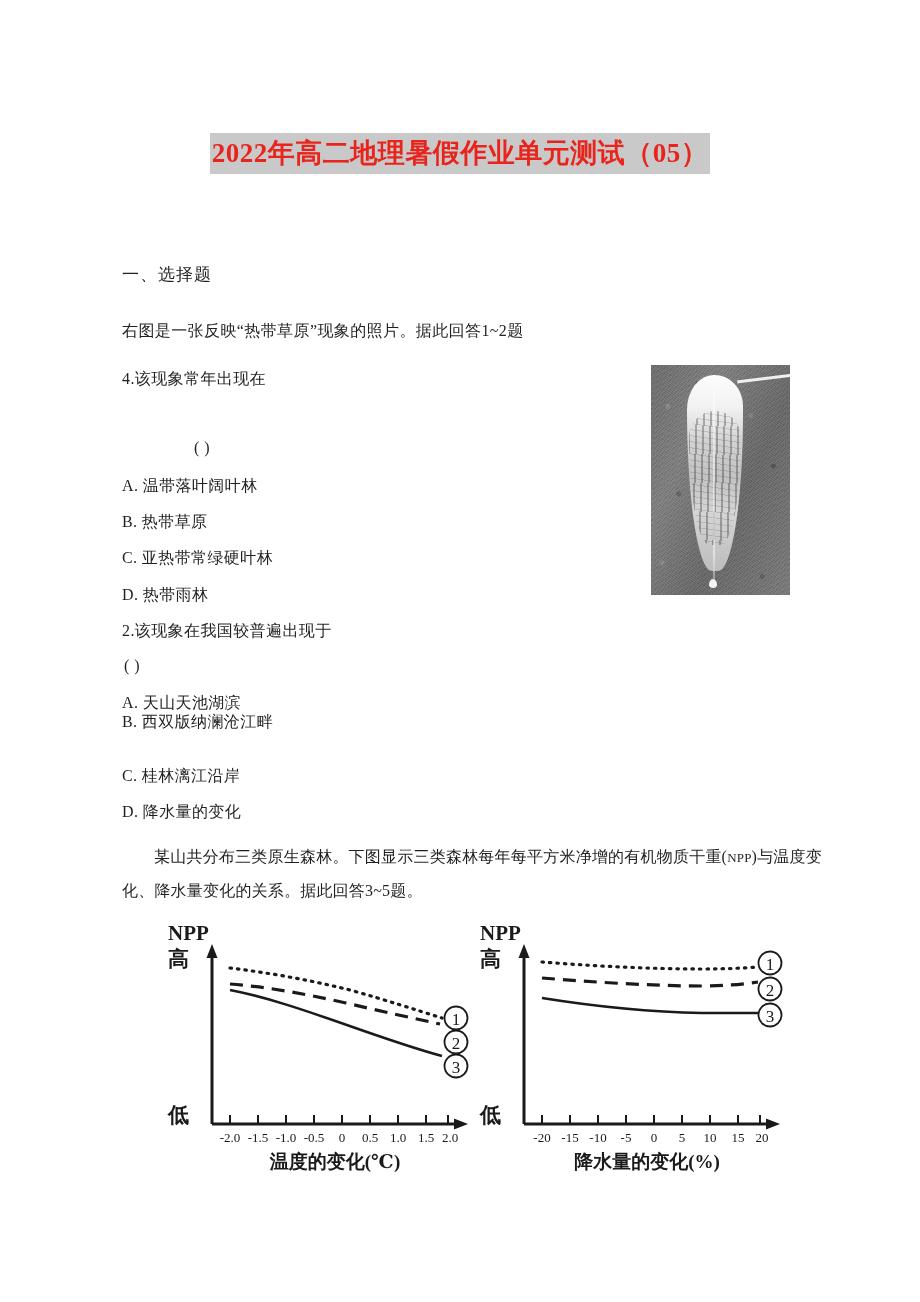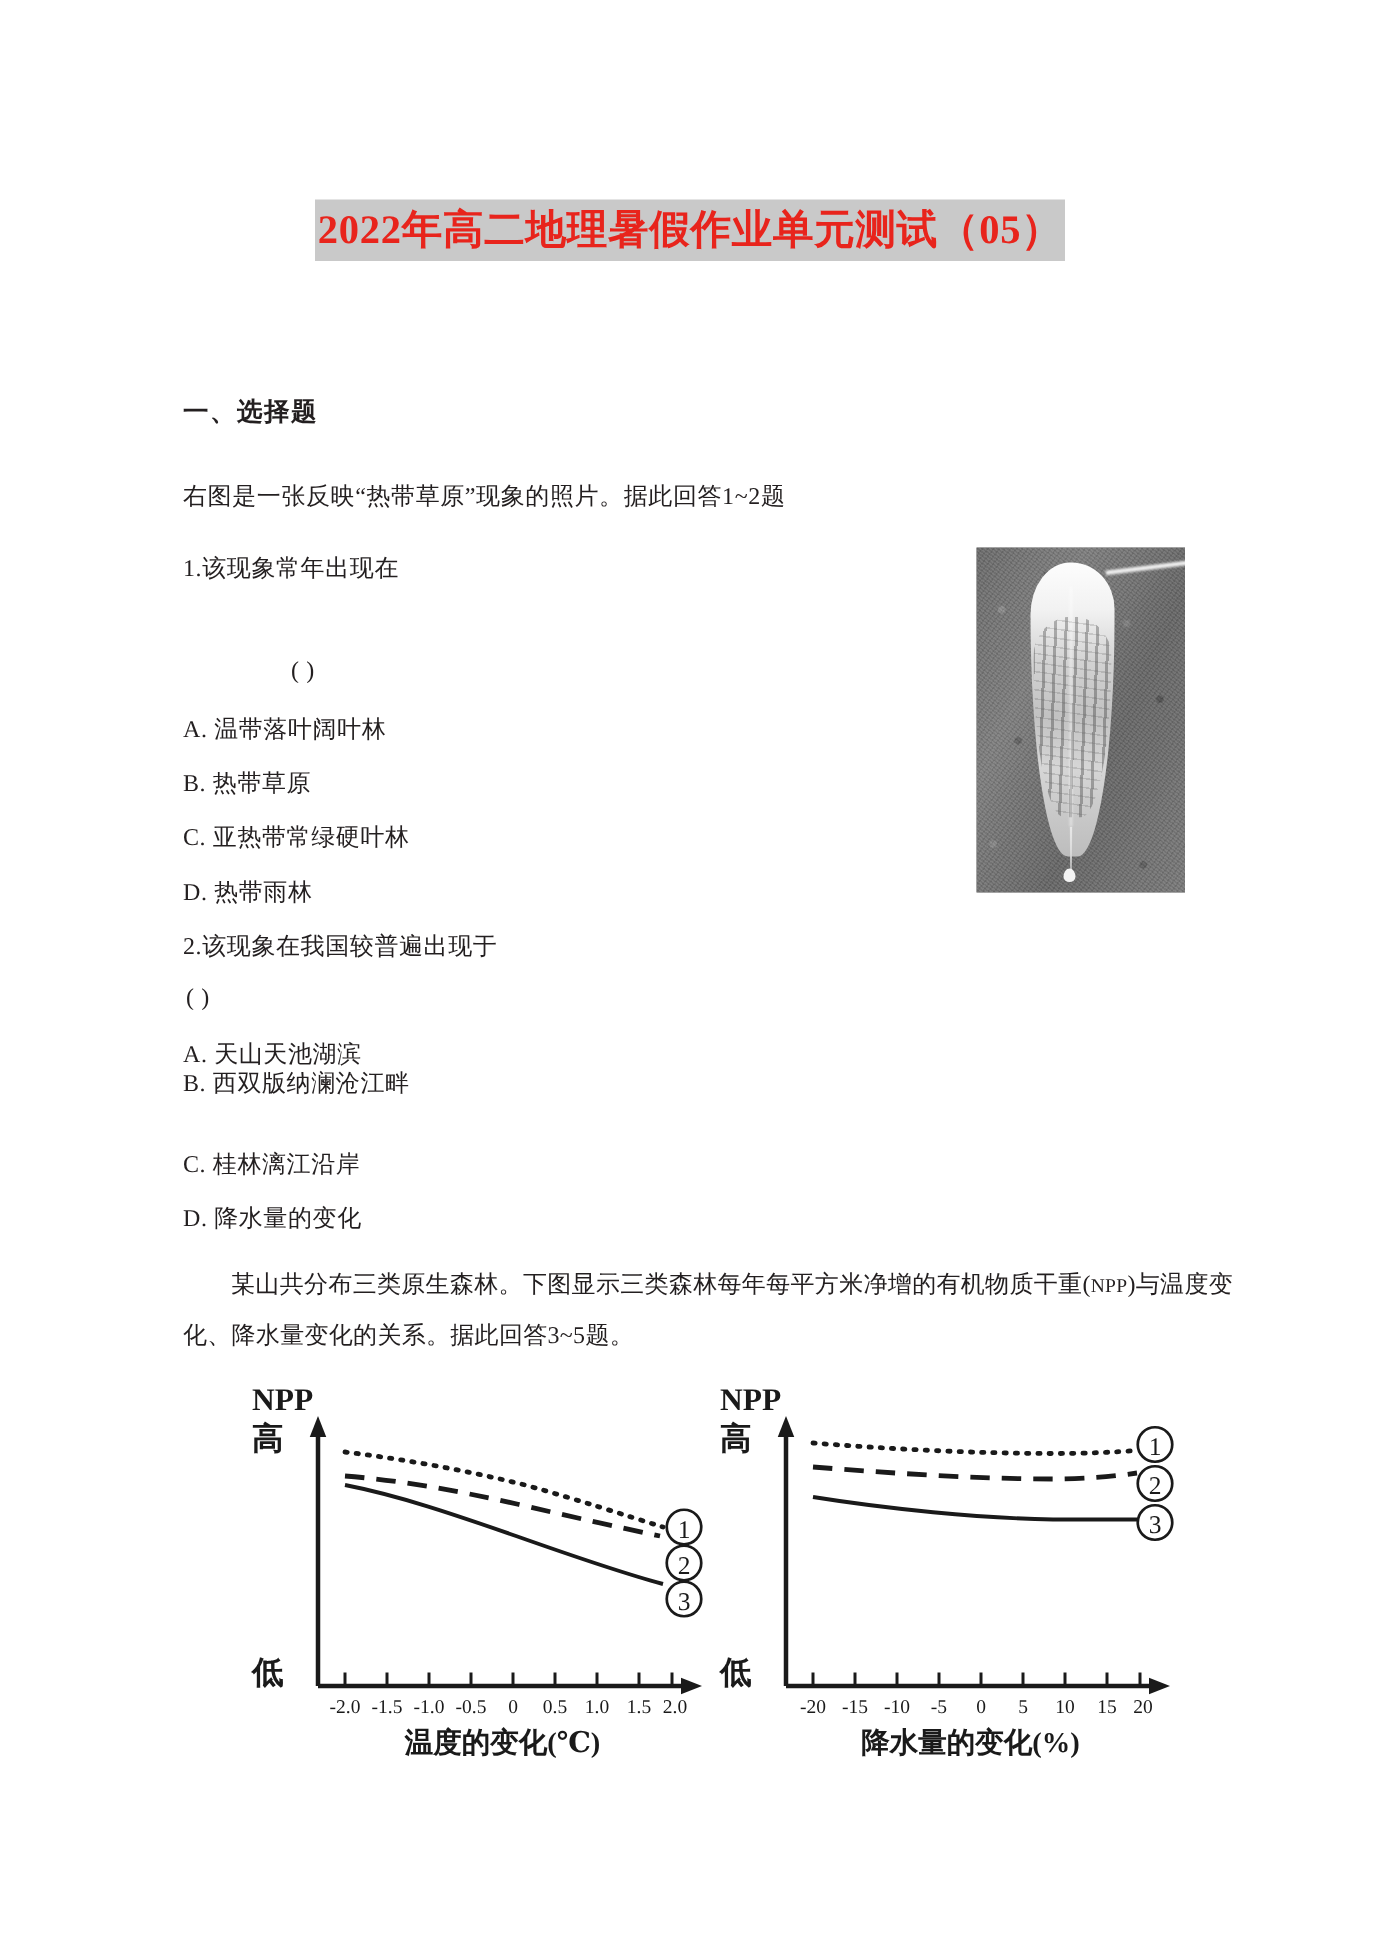--- a/index.html
+++ b/index.html
@@ -43,21 +43,21 @@
     padding: 1px 2px;
     font-family: "Liberation Serif", "DejaVu Serif", serif;
   }
 
   
   .section-heading {
     position: absolute;
     left: 122px;
     top: 243px;
     font-size: 17px;
-    font-weight: bold;
+    font-weight: normal;
     letter-spacing: 1px;
   }
 
   .lead-text {
     position: absolute;
     left: 122px;
     top: 301px;
     font-size: 16px;
     letter-spacing: 0.4px;
     white-space: nowrap;
@@ -234,21 +234,21 @@
 <div class="page">
 
   <div class="title-wrap">
     <span class="doc-title">2022年高二地理暑假作业单元测试（05）</span>
   </div>
 
   <div class="section-heading">一、选择题</div>
 
   <div class="lead-text">右图是一张反映“热带草原”现象的照片。据此回答1~2题</div>
 
-  <div class="q-line" style="top:349px">1.该现象常年出现在</div>
+  <div class="q-line" style="top:349px">4.该现象常年出现在</div>
   <div class="paren-line" style="left:194px; top:419px">(            )</div>
   <div class="q-line" style="top:456px">A. 温带落叶阔叶林</div>
   <div class="q-line" style="top:492px">B. 热带草原</div>
   <div class="q-line" style="top:528px">C. 亚热带常绿硬叶林</div>
   <div class="q-line" style="top:565px">D. 热带雨林</div>
 
   <div class="q-line" style="top:601px">2.该现象在我国较普遍出现于</div>
   <div class="paren-line" style="left:124px; top:637px">(           )</div>
   <div class="q-line" style="top:673px">A. 天山天池湖滨</div>
   <div class="q-line" style="top:692px">B. 西双版纳澜沧江畔</div>

